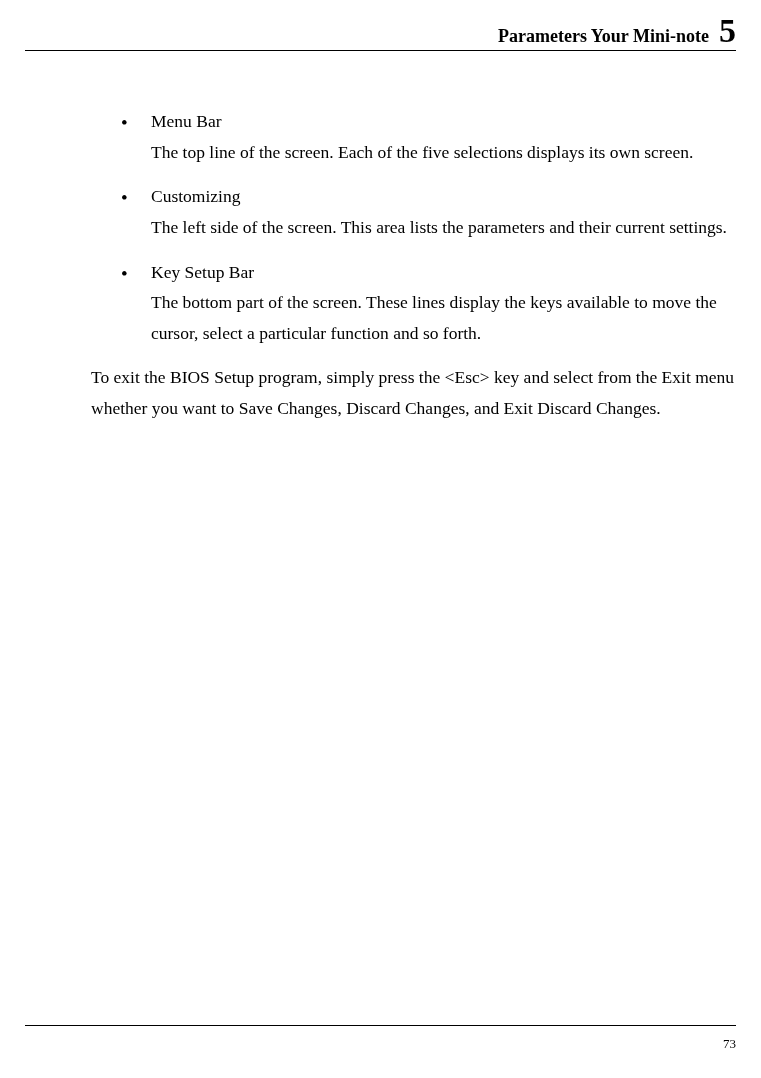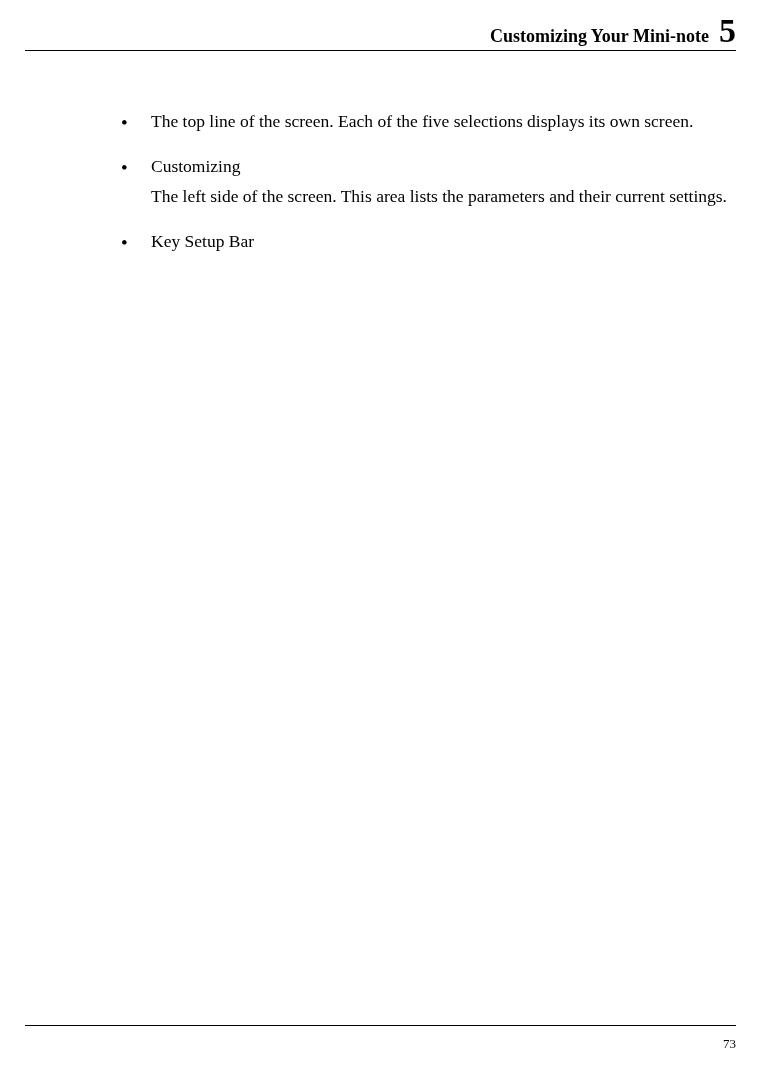--- a/index.html
+++ b/index.html
@@ -81,34 +81,37 @@
       border-top: 1.5px solid #000;
       text-align: right;
       padding-top: 10px;
       font-size: 13px;
     }
   </style>
 </head>
 <body>
 
 <div class="header">
-  <span class="header-title">Customizing Your Mini-note</span>
+  <span class="header-title">Parameters Your Mini-note</span>
   <span class="header-chapter">5</span>
 </div>
 
 <div class="content">
   <ul class="bullet-list">
     <li>
+      <span class="bullet-title">Menu Bar</span>
       <span class="bullet-desc">The top line of the screen. Each of the five selections displays its own screen.</span>
     </li>
     <li>
       <span class="bullet-title">Customizing</span>
       <span class="bullet-desc">The left side of the screen. This area lists the parameters and their current settings.</span>
     </li>
     <li>
       <span class="bullet-title">Key Setup Bar</span>
+      <span class="bullet-desc">The bottom part of the screen. These lines display the keys available to move the cursor, select a particular function and so forth.</span>
     </li>
   </ul>
+  <p class="paragraph">To exit the BIOS Setup program, simply press the &lt;Esc&gt; key and select from the Exit menu whether you want to Save Changes, Discard Changes, and Exit Discard Changes.</p>
 </div>
 
 <div class="footer">
   <span>73</span>
 </div>
 
 </body></html>

